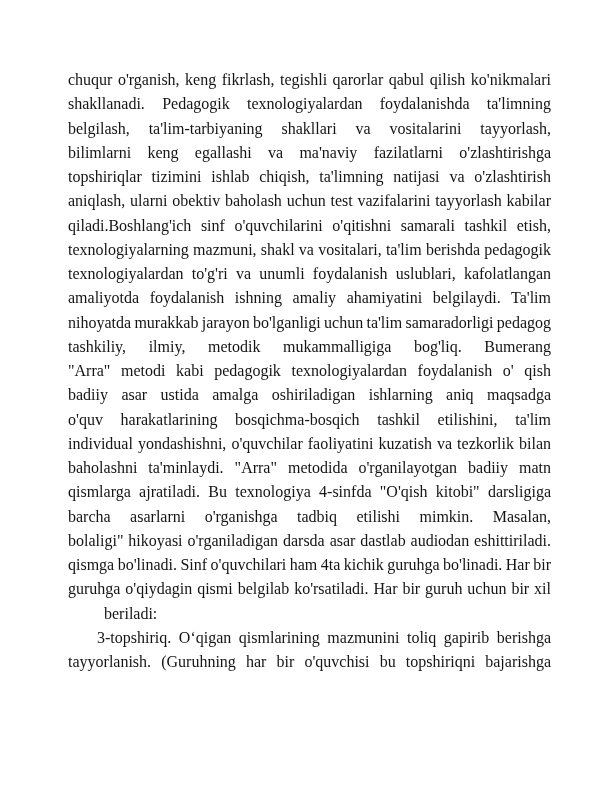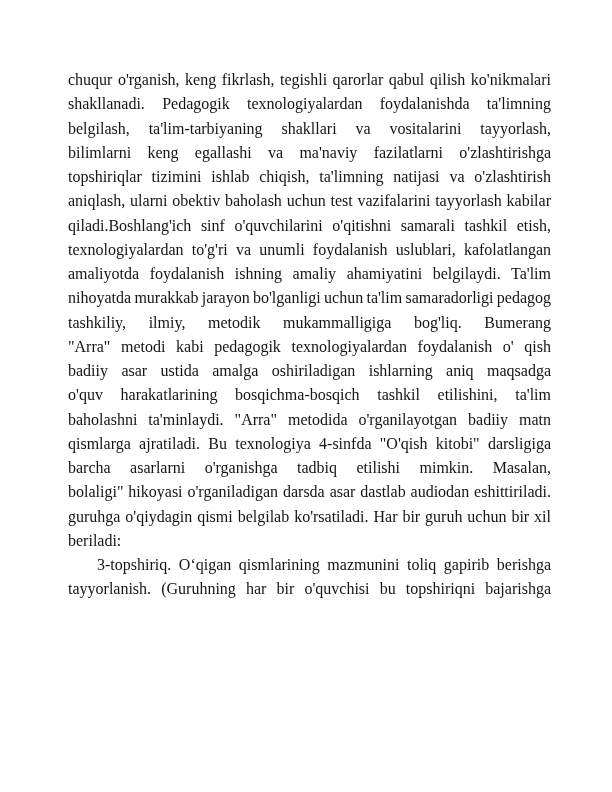--- a/index.html
+++ b/index.html
@@ -26,46 +26,50 @@
   }
   .line {
     text-align: justify;
     text-align-last: justify;
     word-spacing: -0.8px;
     height: 24.25px;
     overflow: hidden;
   }
   .line.no-stretch {
     text-align-last: left;
+    margin-left: 36px;
   }
   .line.indent {
     padding-left: 29px;
   }
 </style>
 </head>
 <body>
 
 <div class="page">
   <div class="textblock">
       <div class="line">chuqur o'rganish, keng fikrlash, tegishli qarorlar qabul qilish ko'nikmalari</div>
       <div class="line">shakllanadi. Pedagogik texnologiyalardan foydalanishda ta'limning mazmunini</div>
       <div class="line">belgilash, ta'lim-tarbiyaning shakllari va vositalarini tayyorlash, o'quvchilarning</div>
       <div class="line">bilimlarni keng egallashi va ma'naviy fazilatlarni o'zlashtirishga yo'naltirilgan</div>
       <div class="line">topshiriqlar tizimini ishlab chiqish, ta'limning natijasi va o'zlashtirish darajasini</div>
       <div class="line">aniqlash, ularni obektiv baholash uchun test vazifalarini tayyorlash kabilar tashkil</div>
       <div class="line">qiladi.Boshlang'ich sinf o'quvchilarini o'qitishni samarali tashkil etish, pedagogik</div>
+      <div class="line">texnologiyalarning mazmuni, shakl va vositalari, ta'lim berishda pedagogik</div>
       <div class="line">texnologiyalardan to'g'ri va unumli foydalanish uslublari, kafolatlangan natijaga</div>
       <div class="line">amaliyotda foydalanish ishning amaliy ahamiyatini belgilaydi. Ta'lim jarayoni</div>
       <div class="line">nihoyatda murakkab jarayon bo'lganligi uchun ta'lim samaradorligi pedagog va</div>
       <div class="line">tashkiliy, ilmiy, metodik mukammalligiga bog'liq. Bumerang texnologiyasi",</div>
       <div class="line">"Arra" metodi kabi pedagogik texnologiyalardan foydalanish o' qish materiali -</div>
       <div class="line">badiiy asar ustida amalga oshiriladigan ishlarning aniq maqsadga yo'naltirilishini,</div>
       <div class="line">o'quv harakatlarining bosqichma-bosqich tashkil etilishini, ta'lim oluvchilarga</div>
+      <div class="line">individual yondashishni, o'quvchilar faoliyatini kuzatish va tezkorlik bilan</div>
       <div class="line">baholashni ta'minlaydi. "Arra" metodida o'rganilayotgan badiiy matn tarkibiy</div>
       <div class="line">qismlarga ajratiladi. Bu texnologiya 4-sinfda "O'qish kitobi" darsligiga kiritilgan</div>
       <div class="line">barcha asarlarni o'rganishga tadbiq etilishi mimkin. Masalan, "Shaxzodaning</div>
       <div class="line">bolaligi" hikoyasi o'rganiladigan darsda asar dastlab audiodan eshittiriladi. Asar 4</div>
+      <div class="line">qismga bo'linadi. Sinf o'quvchilari ham 4ta kichik guruhga bo'linadi. Har bir</div>
       <div class="line">guruhga o'qiydagin qismi belgilab ko'rsatiladi. Har bir guruh uchun bir xil topshiriq</div>
       <div class="line no-stretch">beriladi:</div>
       <div class="line indent">3-topshiriq. O‘qigan qismlarining mazmunini toliq gapirib berishga</div>
       <div class="line">tayyorlanish. (Guruhning har bir o'quvchisi bu topshiriqni bajarishga tayyorlanadi.</div>
     </div>
 </div>
 
 </body></html>

